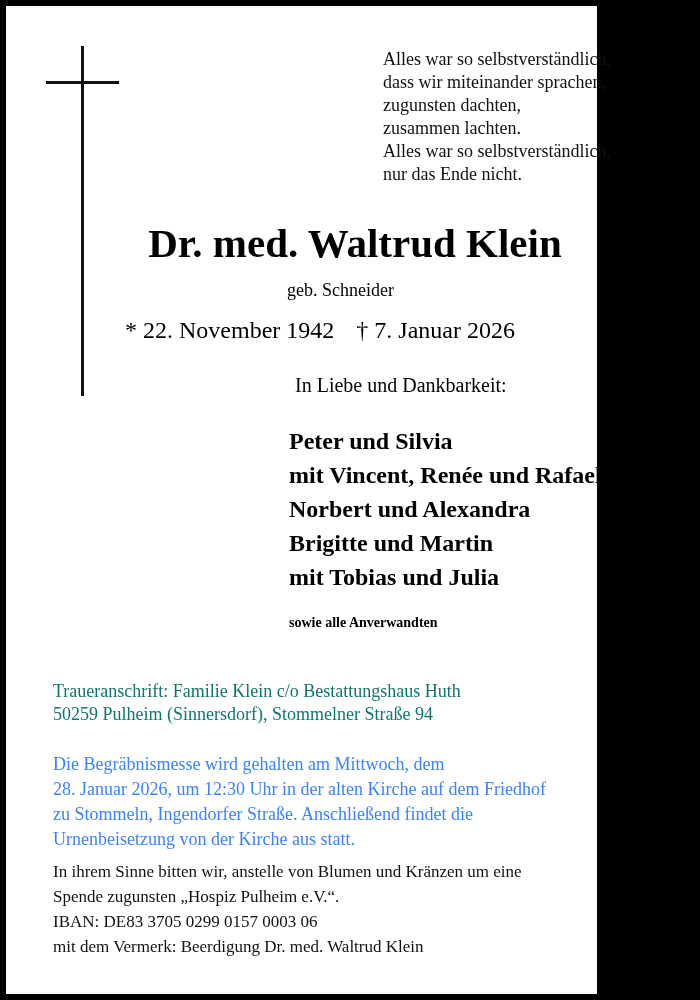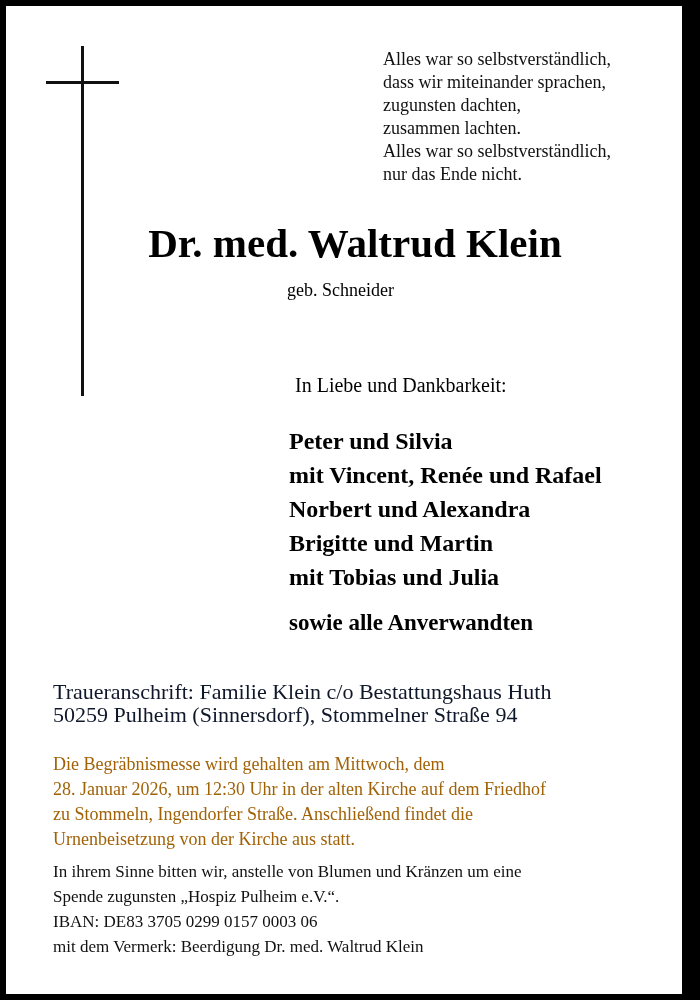--- a/index.html
+++ b/index.html
@@ -12,21 +12,21 @@
       height: 1000px;
       position: relative;
       overflow: hidden;
       font-family: "Liberation Serif", "DejaVu Serif", serif;
       color: #000000;
     }
     .page {
       position: absolute;
       left: 6px;
       top: 6px;
-      width: 676px;
+      width: 591px;
       height: 988px;
       background: #ffffff;
     }
     .cross-vertical {
       position: absolute;
       left: 75px;
       top: 40px;
       width: 3px;
       height: 350px;
       background: #111111;
@@ -94,40 +94,40 @@
       font-weight: bold;
       font-size: 24px;
       line-height: 34px;
     }
     .mourners div { white-space: nowrap; }
     .relatives {
       position: absolute;
       left: 283px;
       top: 604px;
       font-weight: bold;
-      font-size: 23px;
+      font-size: 14px;
       line-height: 26px;
       white-space: nowrap;
     }
     .address {
       position: absolute;
       left: 47px;
       top: 674px;
-      font-size: 22px;
+      font-size: 18px;
       line-height: 23px;
-      color: #0f172a;
+      color: #0f766e;
     }
     .address div, .service div, .donation div { white-space: nowrap; }
     .service {
       position: absolute;
       left: 47px;
       top: 746px;
       font-size: 18px;
       line-height: 25px;
-      color: #a16207;
+      color: #3b82f6;
     }
     .donation {
       position: absolute;
       left: 47px;
       top: 853px;
       font-size: 17px;
       line-height: 25px;
       color: #111111;
     }
   </style>
@@ -147,20 +147,23 @@
     <div>Alles war so selbstverständlich,</div>
     <div>nur das Ende nicht.</div>
   </div>
 
   <div class="deceased-name">
     <span>Dr. med. Waltrud Klein</span>
   </div>
 
   <div class="maiden-name">geb. Schneider</div>
 
+  <div class="dates">
+    <span>* 22. November 1942</span><span class="death">† 7. Januar 2026</span>
+  </div>
 
   <div class="thanks-label">In Liebe und Dankbarkeit:</div>
 
   <div class="mourners">
     <div>Peter und Silvia</div>
     <div>mit Vincent, Renée und Rafael</div>
     <div>Norbert und Alexandra</div>
     <div>Brigitte und Martin</div>
     <div>mit Tobias und Julia</div>
   </div>

